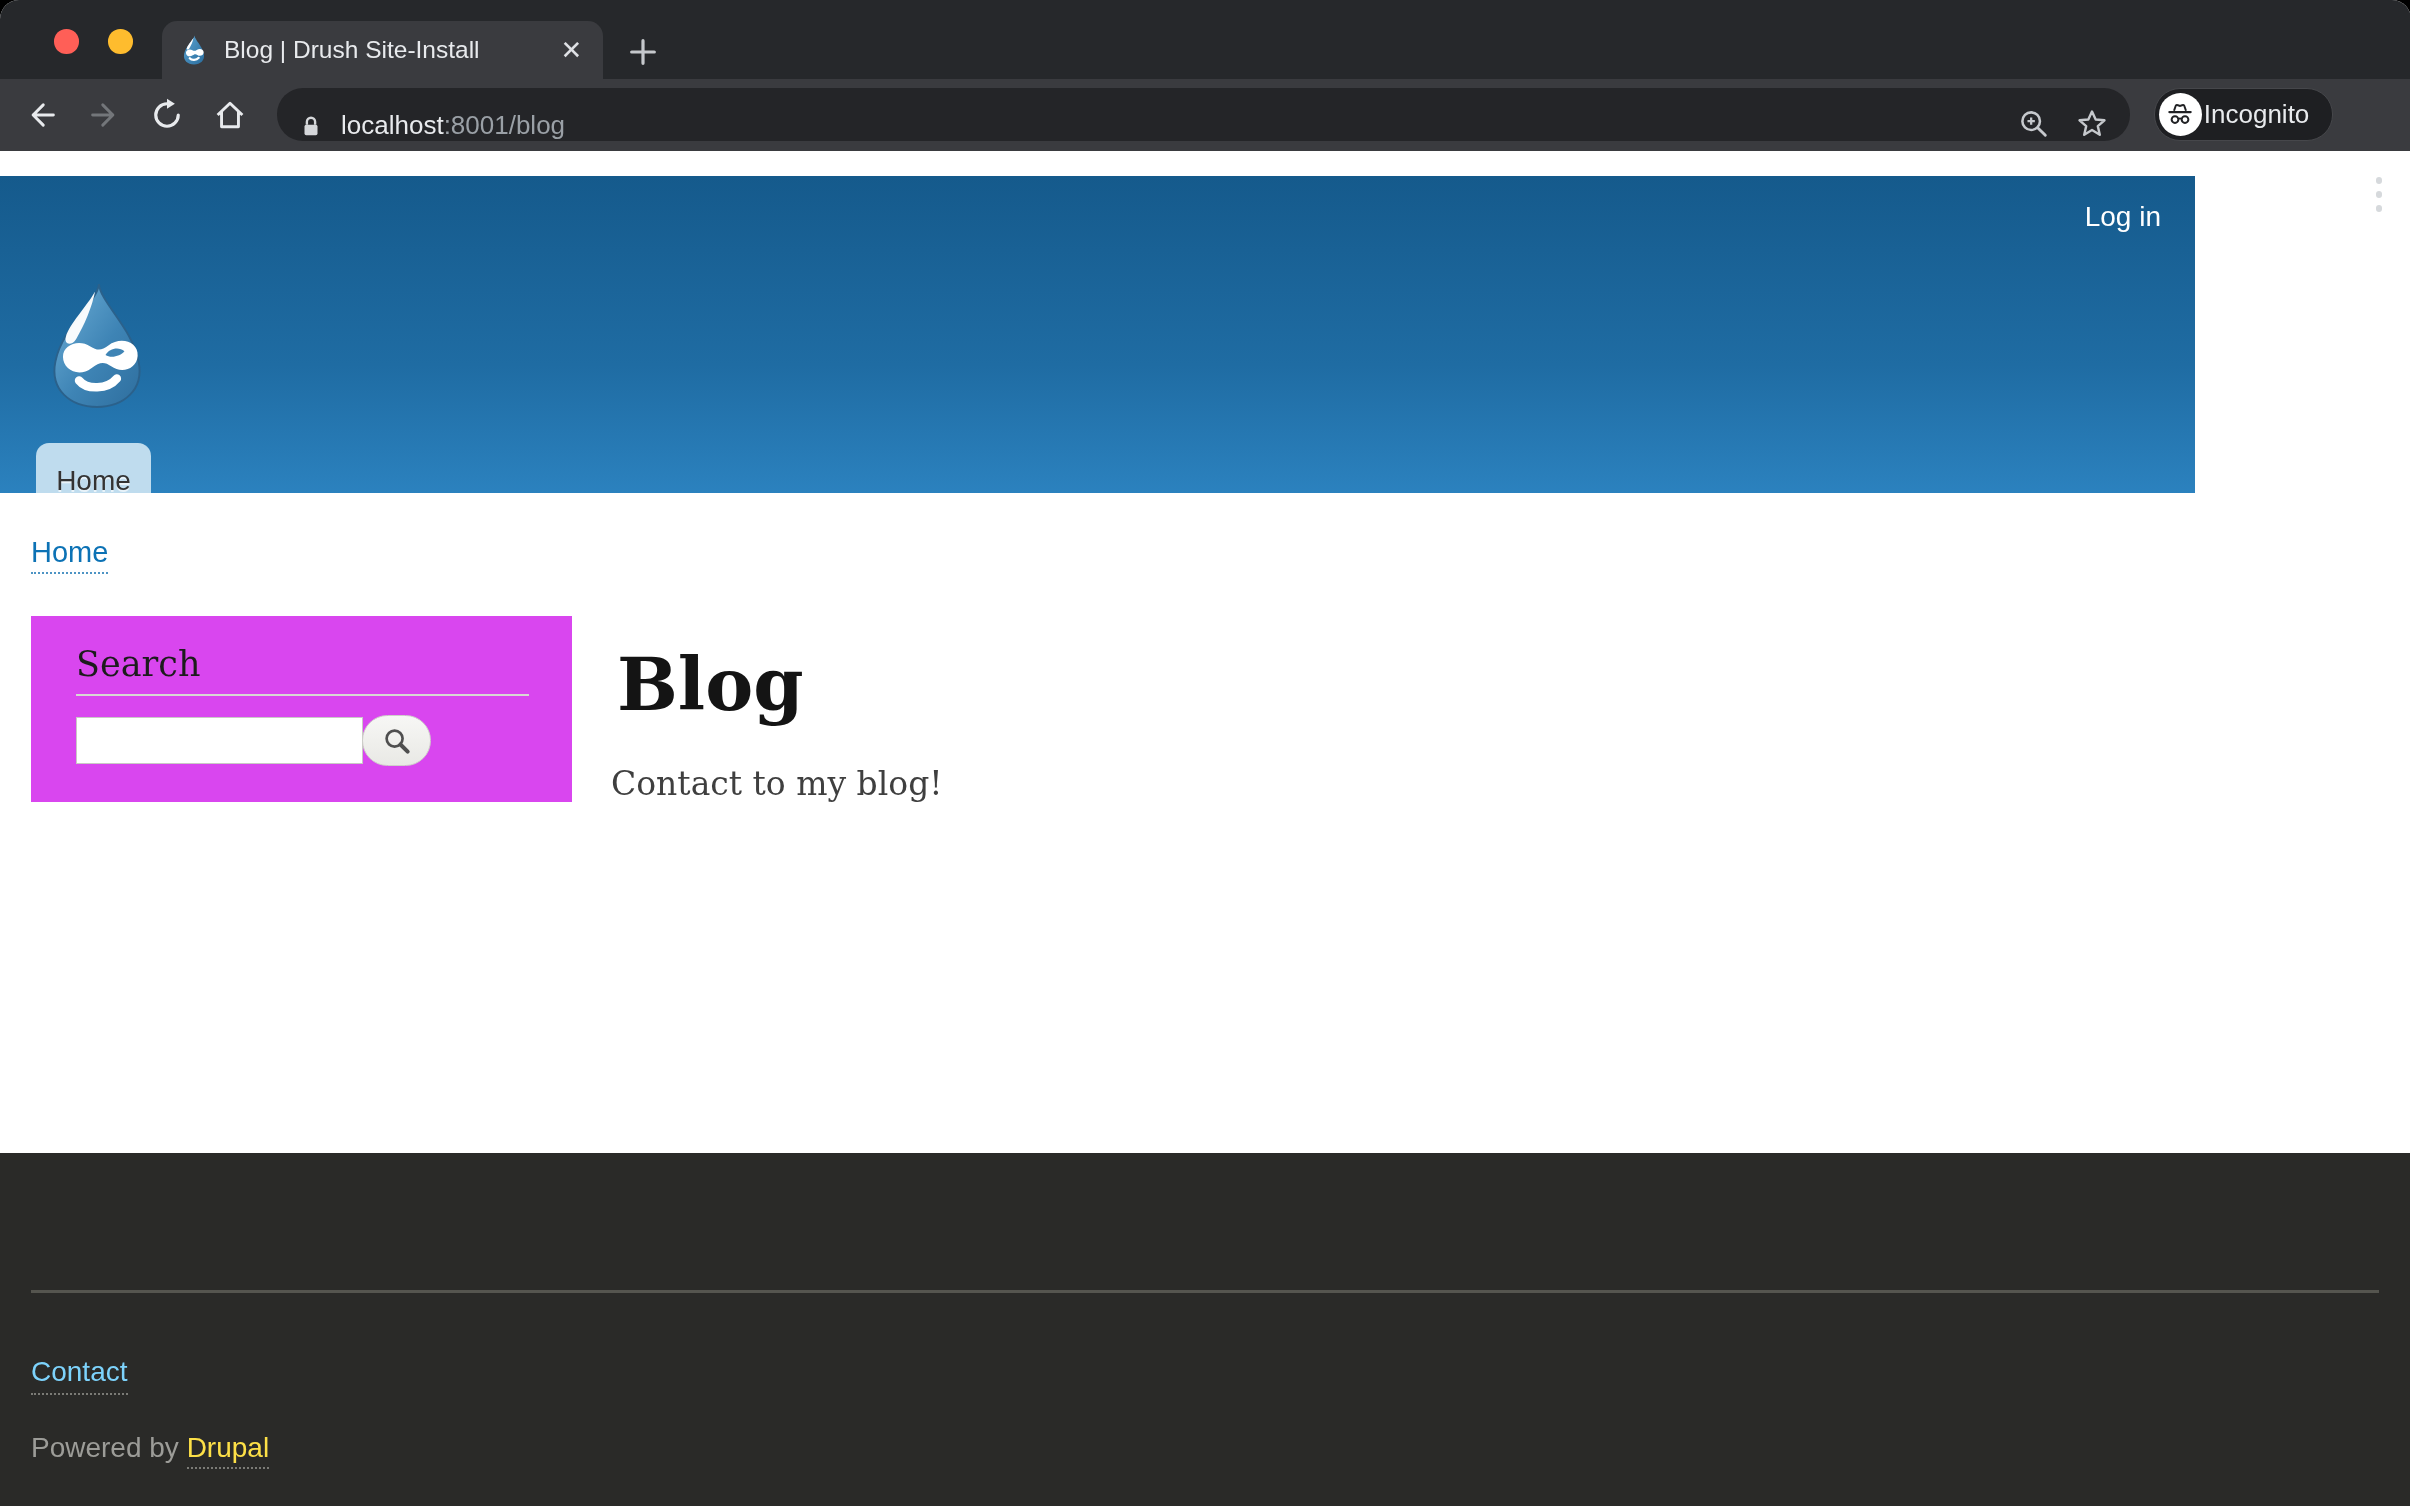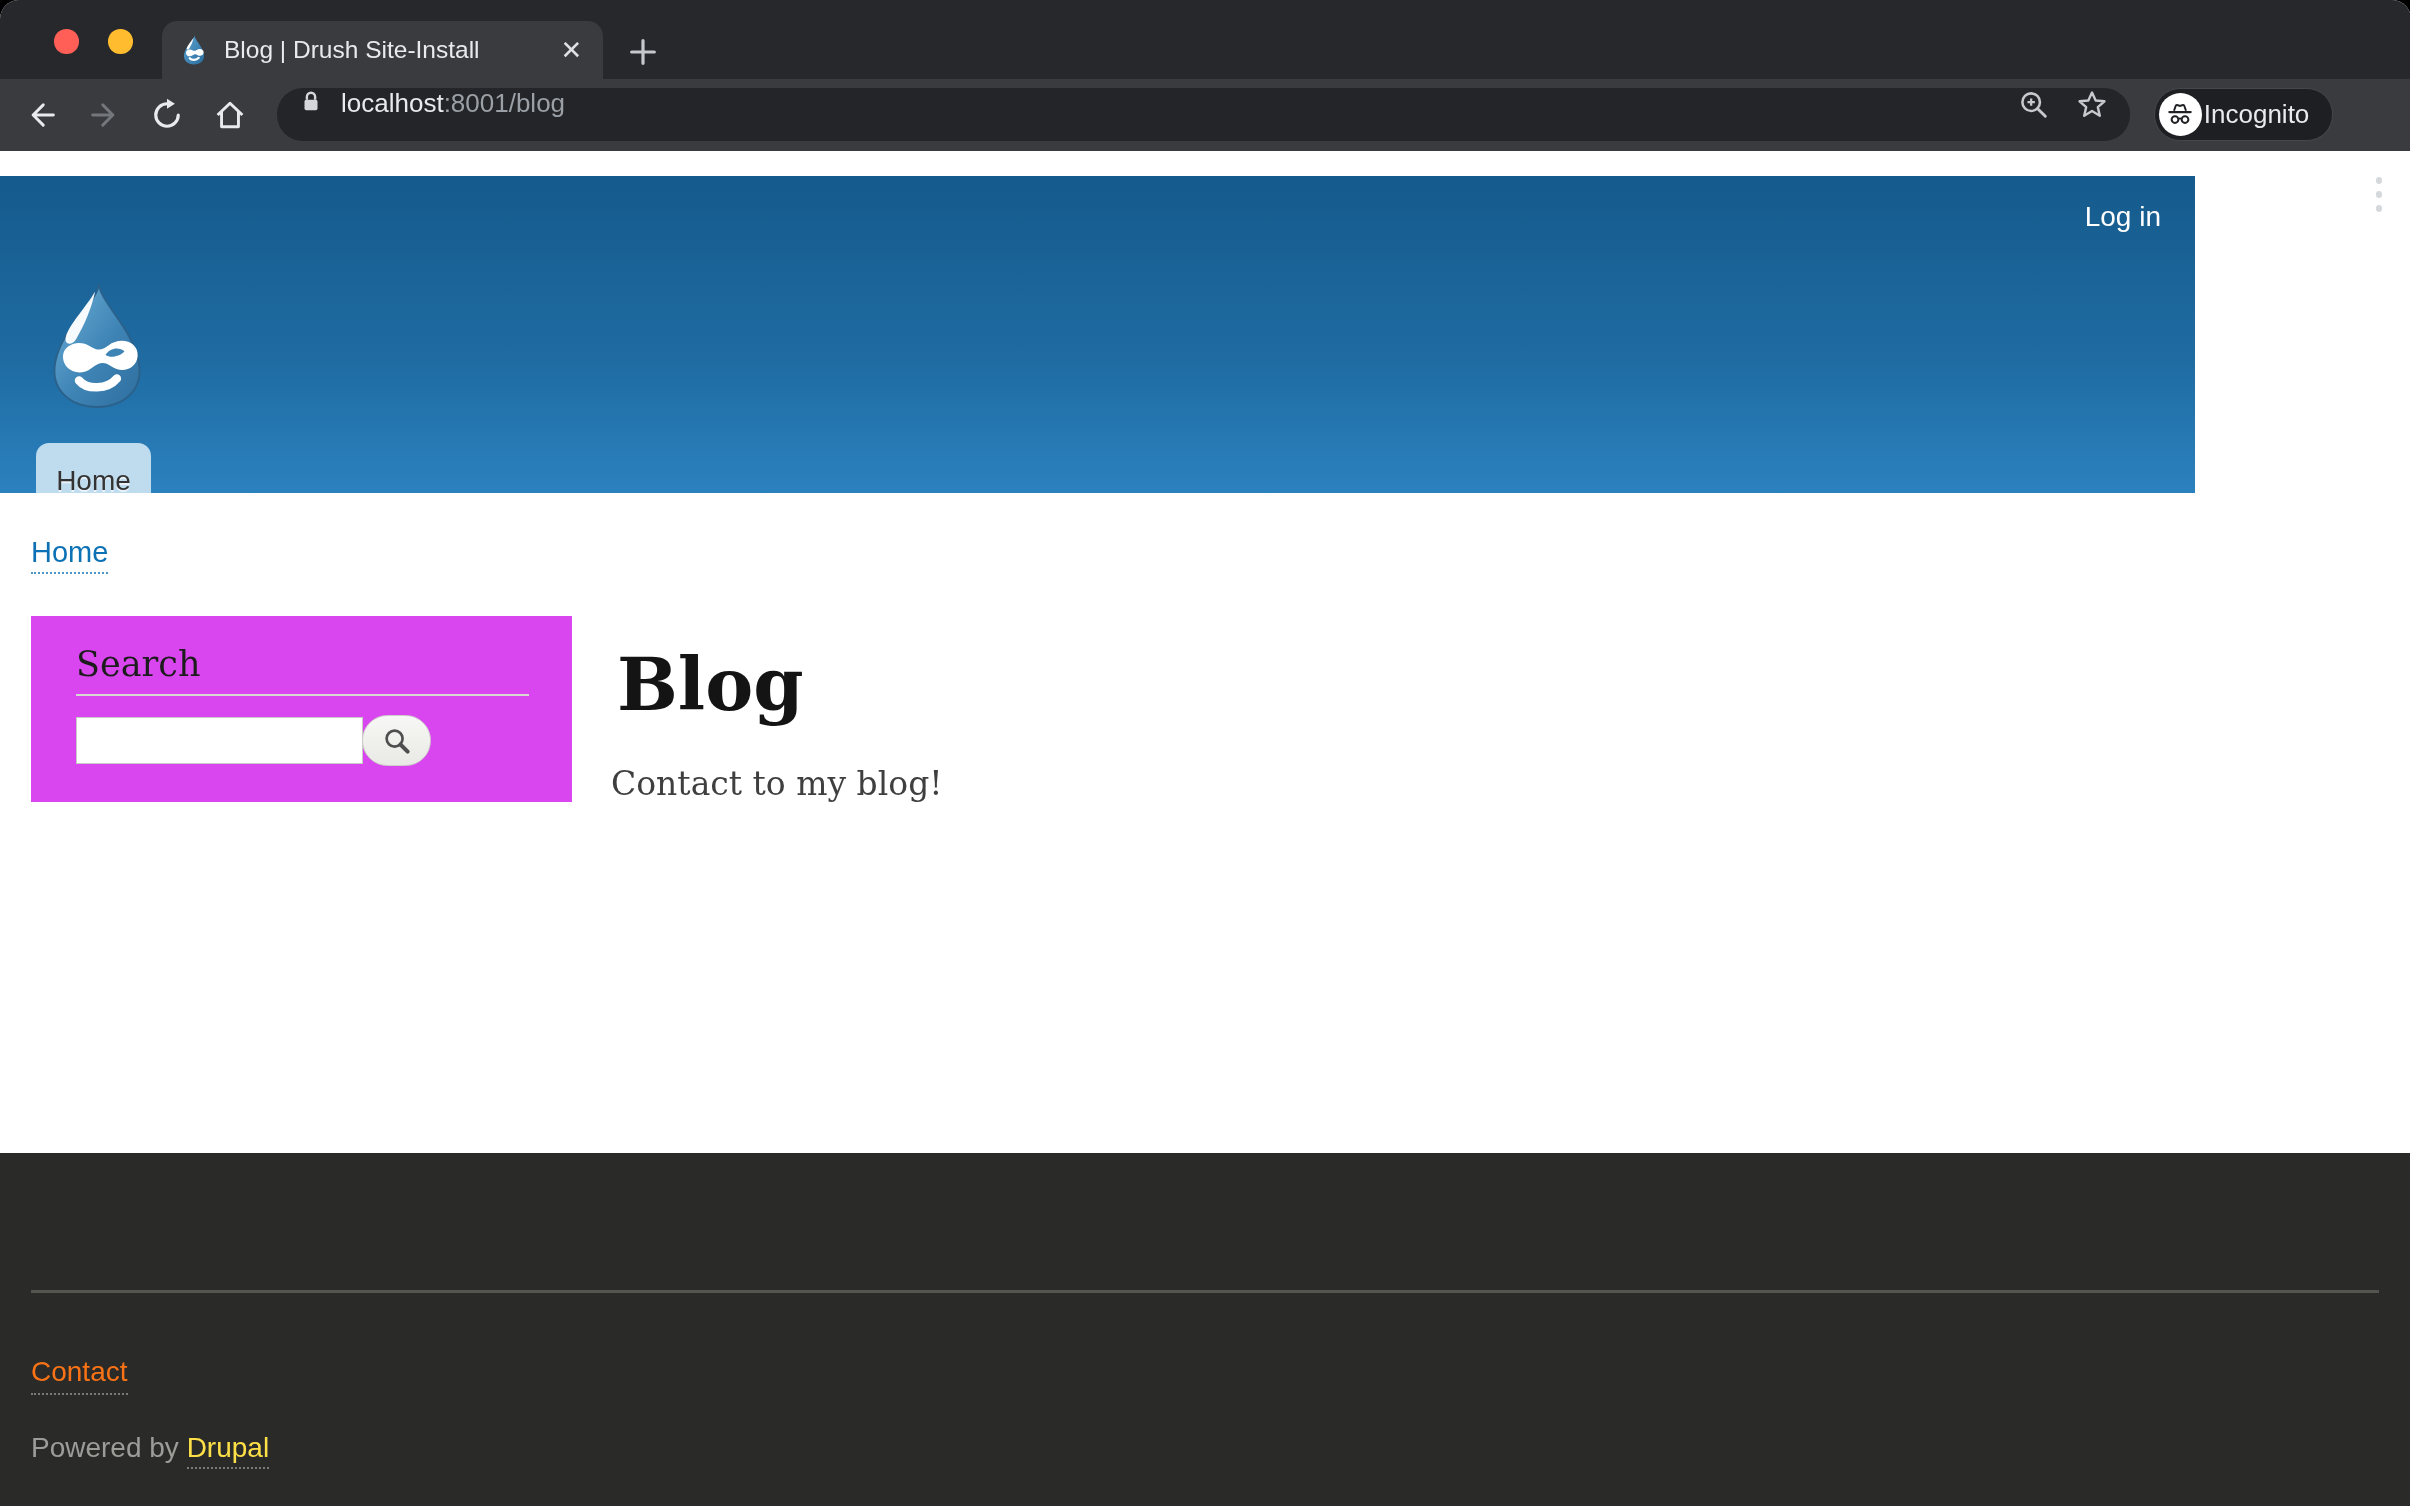--- a/index.html
+++ b/index.html
@@ -15,21 +15,21 @@
   .t-green{left:163px;background:#28c840;}
   .tab{position:absolute;left:162px;top:21px;width:441px;height:58px;background:#3a3b3f;
        border-radius:15px 15px 0 0;display:flex;align-items:center;padding:0 17px;box-sizing:border-box;}
   .tab-title{color:#e8eaed;font-size:24.5px;margin-left:15px;white-space:nowrap;overflow:hidden;flex:1;}
   .tab-close{color:#dfe1e5;font-size:26px;line-height:1;padding:3.8px;cursor:default;}
   .newtab{position:absolute;left:621px;top:30px;width:43px;height:43px;display:flex;align-items:center;justify-content:center;}
 
   .toolbar{position:absolute;left:0;top:79px;width:2411px;height:72px;background:#3a3b3f;}
   .navbtn{position:absolute;top:1.9px;width:60px;height:68px;display:flex;align-items:center;justify-content:center;}
   .omnibox{position:absolute;left:277px;top:9.4px;width:1853px;height:53px;border-radius:26px;background:#242528;
-           display:flex;align-items:flex-start;padding:0 21px;box-sizing:border-box;}
+           display:flex;align-items:flex-end;padding:0 21px;box-sizing:border-box;}
   .url{font-size:26px;margin-left:17px;white-space:nowrap;}
   .url .host{color:#e8eaed;}
   .url .rest{color:#9aa0a6;}
   .ob-icons{margin-left:auto;display:flex;align-items:center;gap:24.5px;}
   .incog{position:absolute;left:2154px;top:9.4px;width:179px;height:53px;border-radius:26px;
          background:#1e1f22;border:1.9px solid #46474b;box-sizing:border-box;display:flex;align-items:center;}
   .incog-circle{width:43px;height:43px;border-radius:50%;background:#fff;margin-left:3.8px;
                 display:flex;align-items:center;justify-content:center;}
   .incog-label{color:#e8eaed;font-size:26px;margin-left:2px;}
   .menu-dots{position:absolute;left:2360px;top:89px;width:38px;height:53px;
@@ -60,21 +60,21 @@
               background:linear-gradient(#f7f7f5,#e9e9e5);border:1.9px solid #cfcfca;box-sizing:border-box;
               display:flex;align-items:center;justify-content:center;}
   .page-title{position:absolute;left:617px;top:149px;margin:0;font-family:"DejaVu Serif",serif;
               font-weight:600;font-size:72px;color:#141414;}
   .page-body{position:absolute;left:611px;top:271px;margin:0;font-family:"DejaVu Serif",serif;
              font-size:33px;color:#3f3f3f;}
 
   
   .footer{position:absolute;left:0;top:1153px;width:2411px;height:353px;background:#2a2a28;}
   .footer-divider{position:absolute;left:31px;top:137px;width:2348px;height:2.8px;background:#55554f;}
-  .contact{position:absolute;left:31px;top:203px;color:#f97316;font-size:28px;text-decoration:none;
+  .contact{position:absolute;left:31px;top:203px;color:#7dd3fc;font-size:28px;text-decoration:none;
            border-bottom:2.8px dotted #7b7b76;padding-bottom:4.7px;}
   .powered{position:absolute;left:31px;top:279px;color:#9c9c98;font-size:28px;}
   .powered a{color:#fde047;text-decoration:none;border-bottom:2.8px dotted #7b7b76;padding-bottom:3.8px;}
 
   svg{display:block;}
 </style>
 </head>
 <body>
 
 <div class="page">

